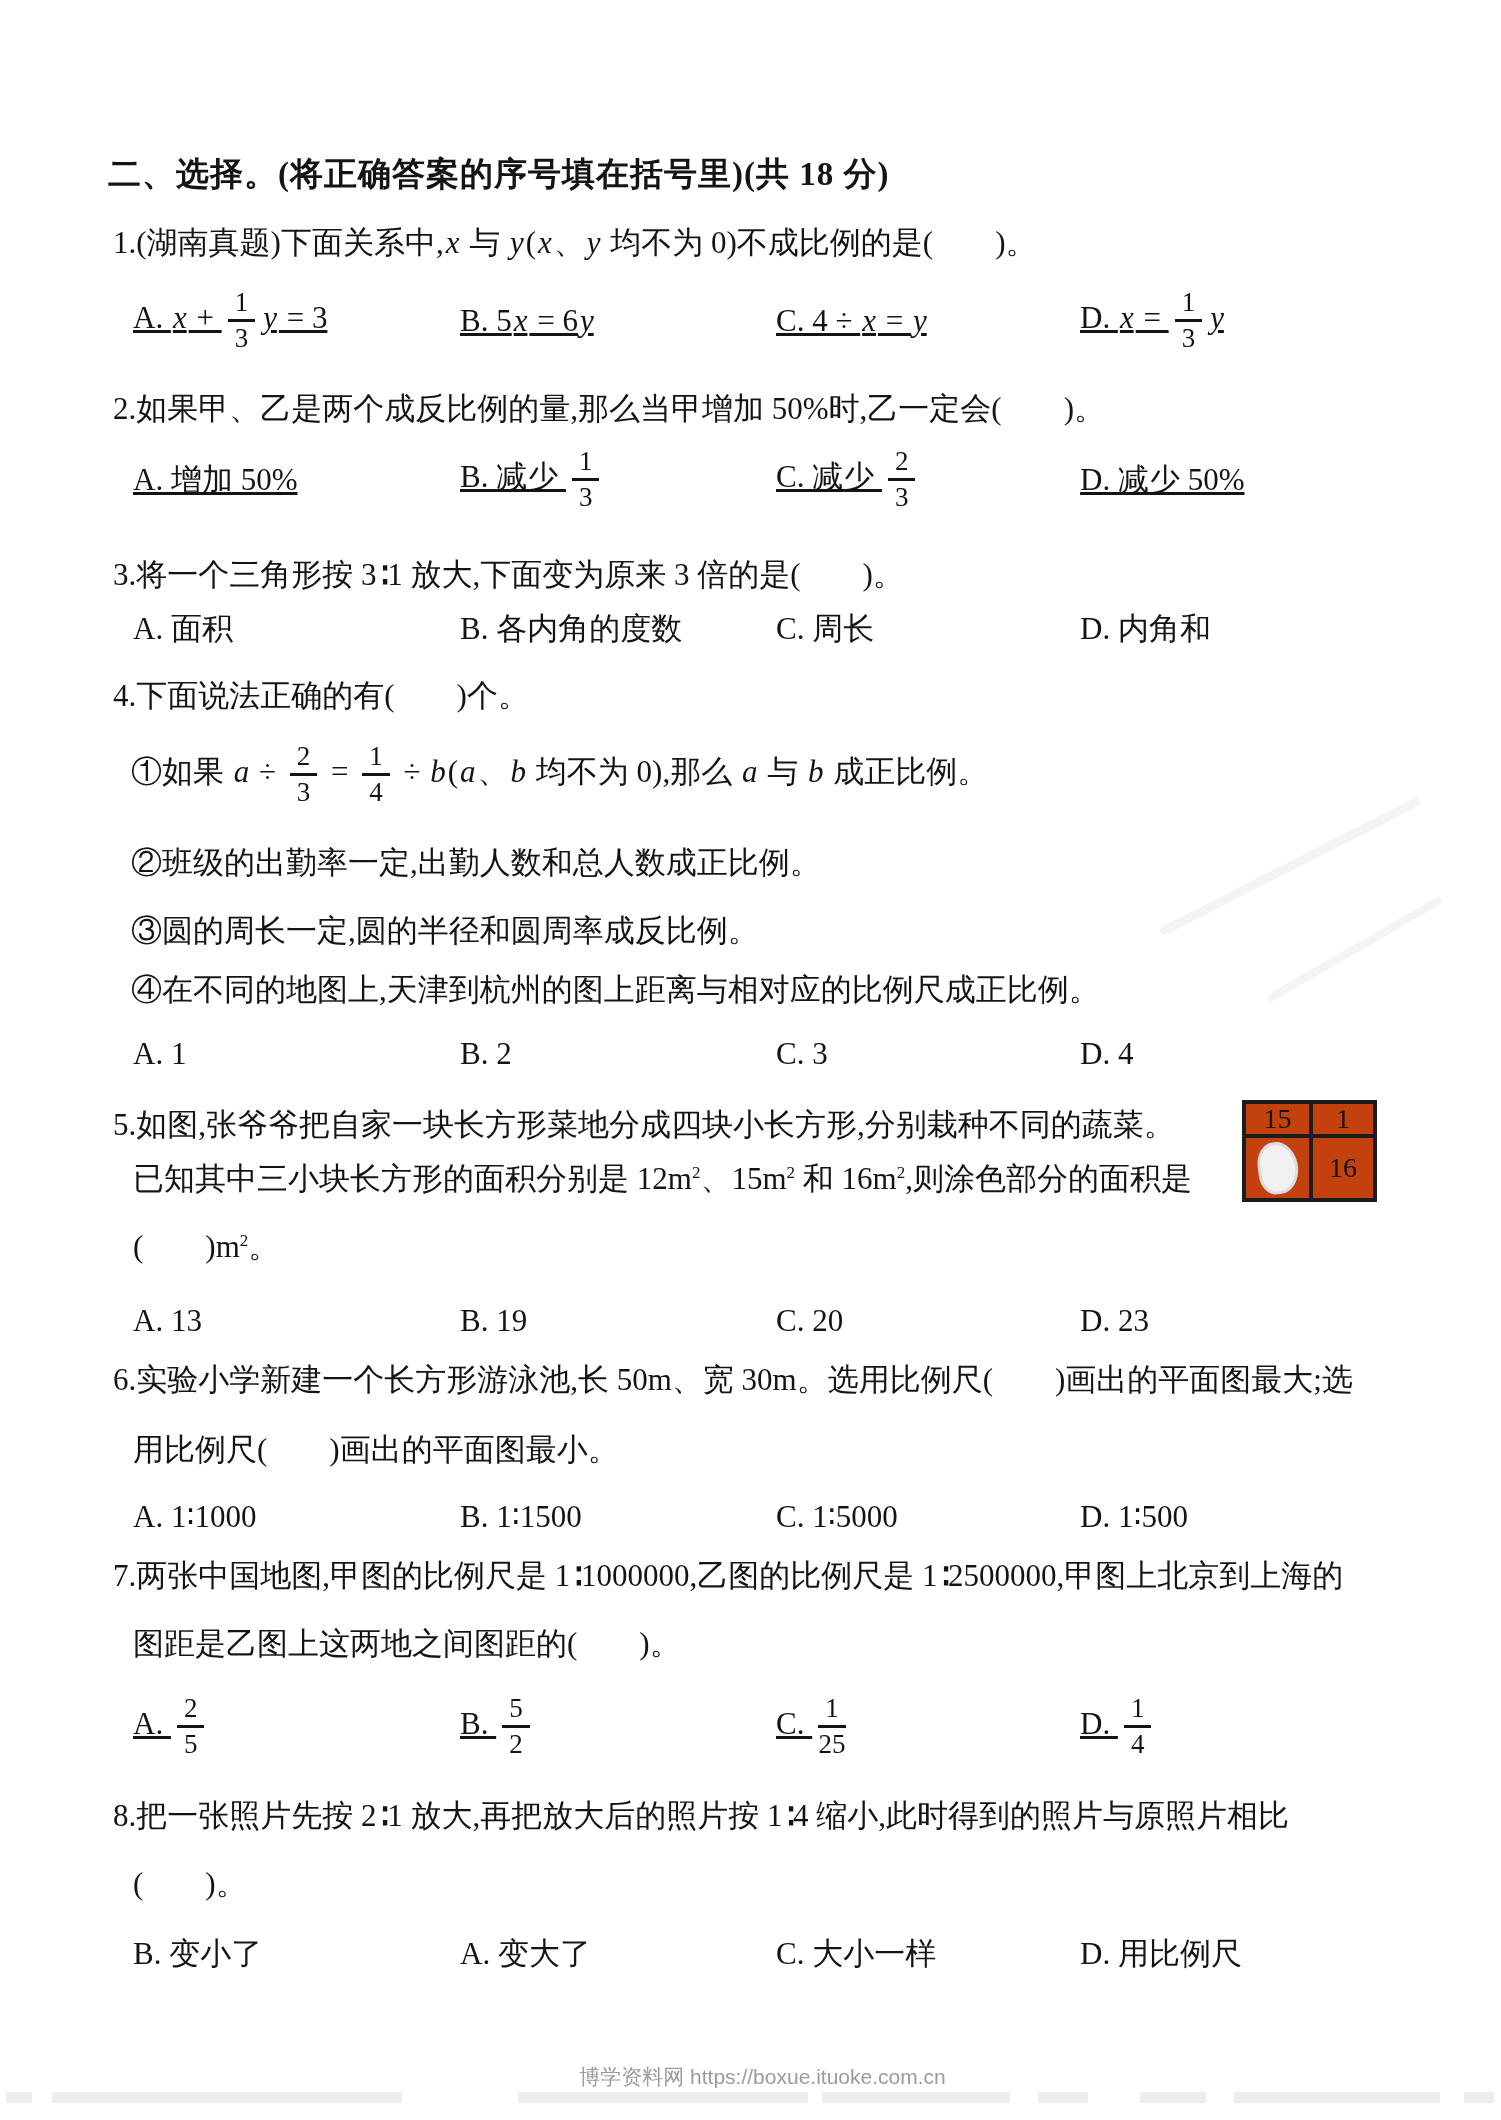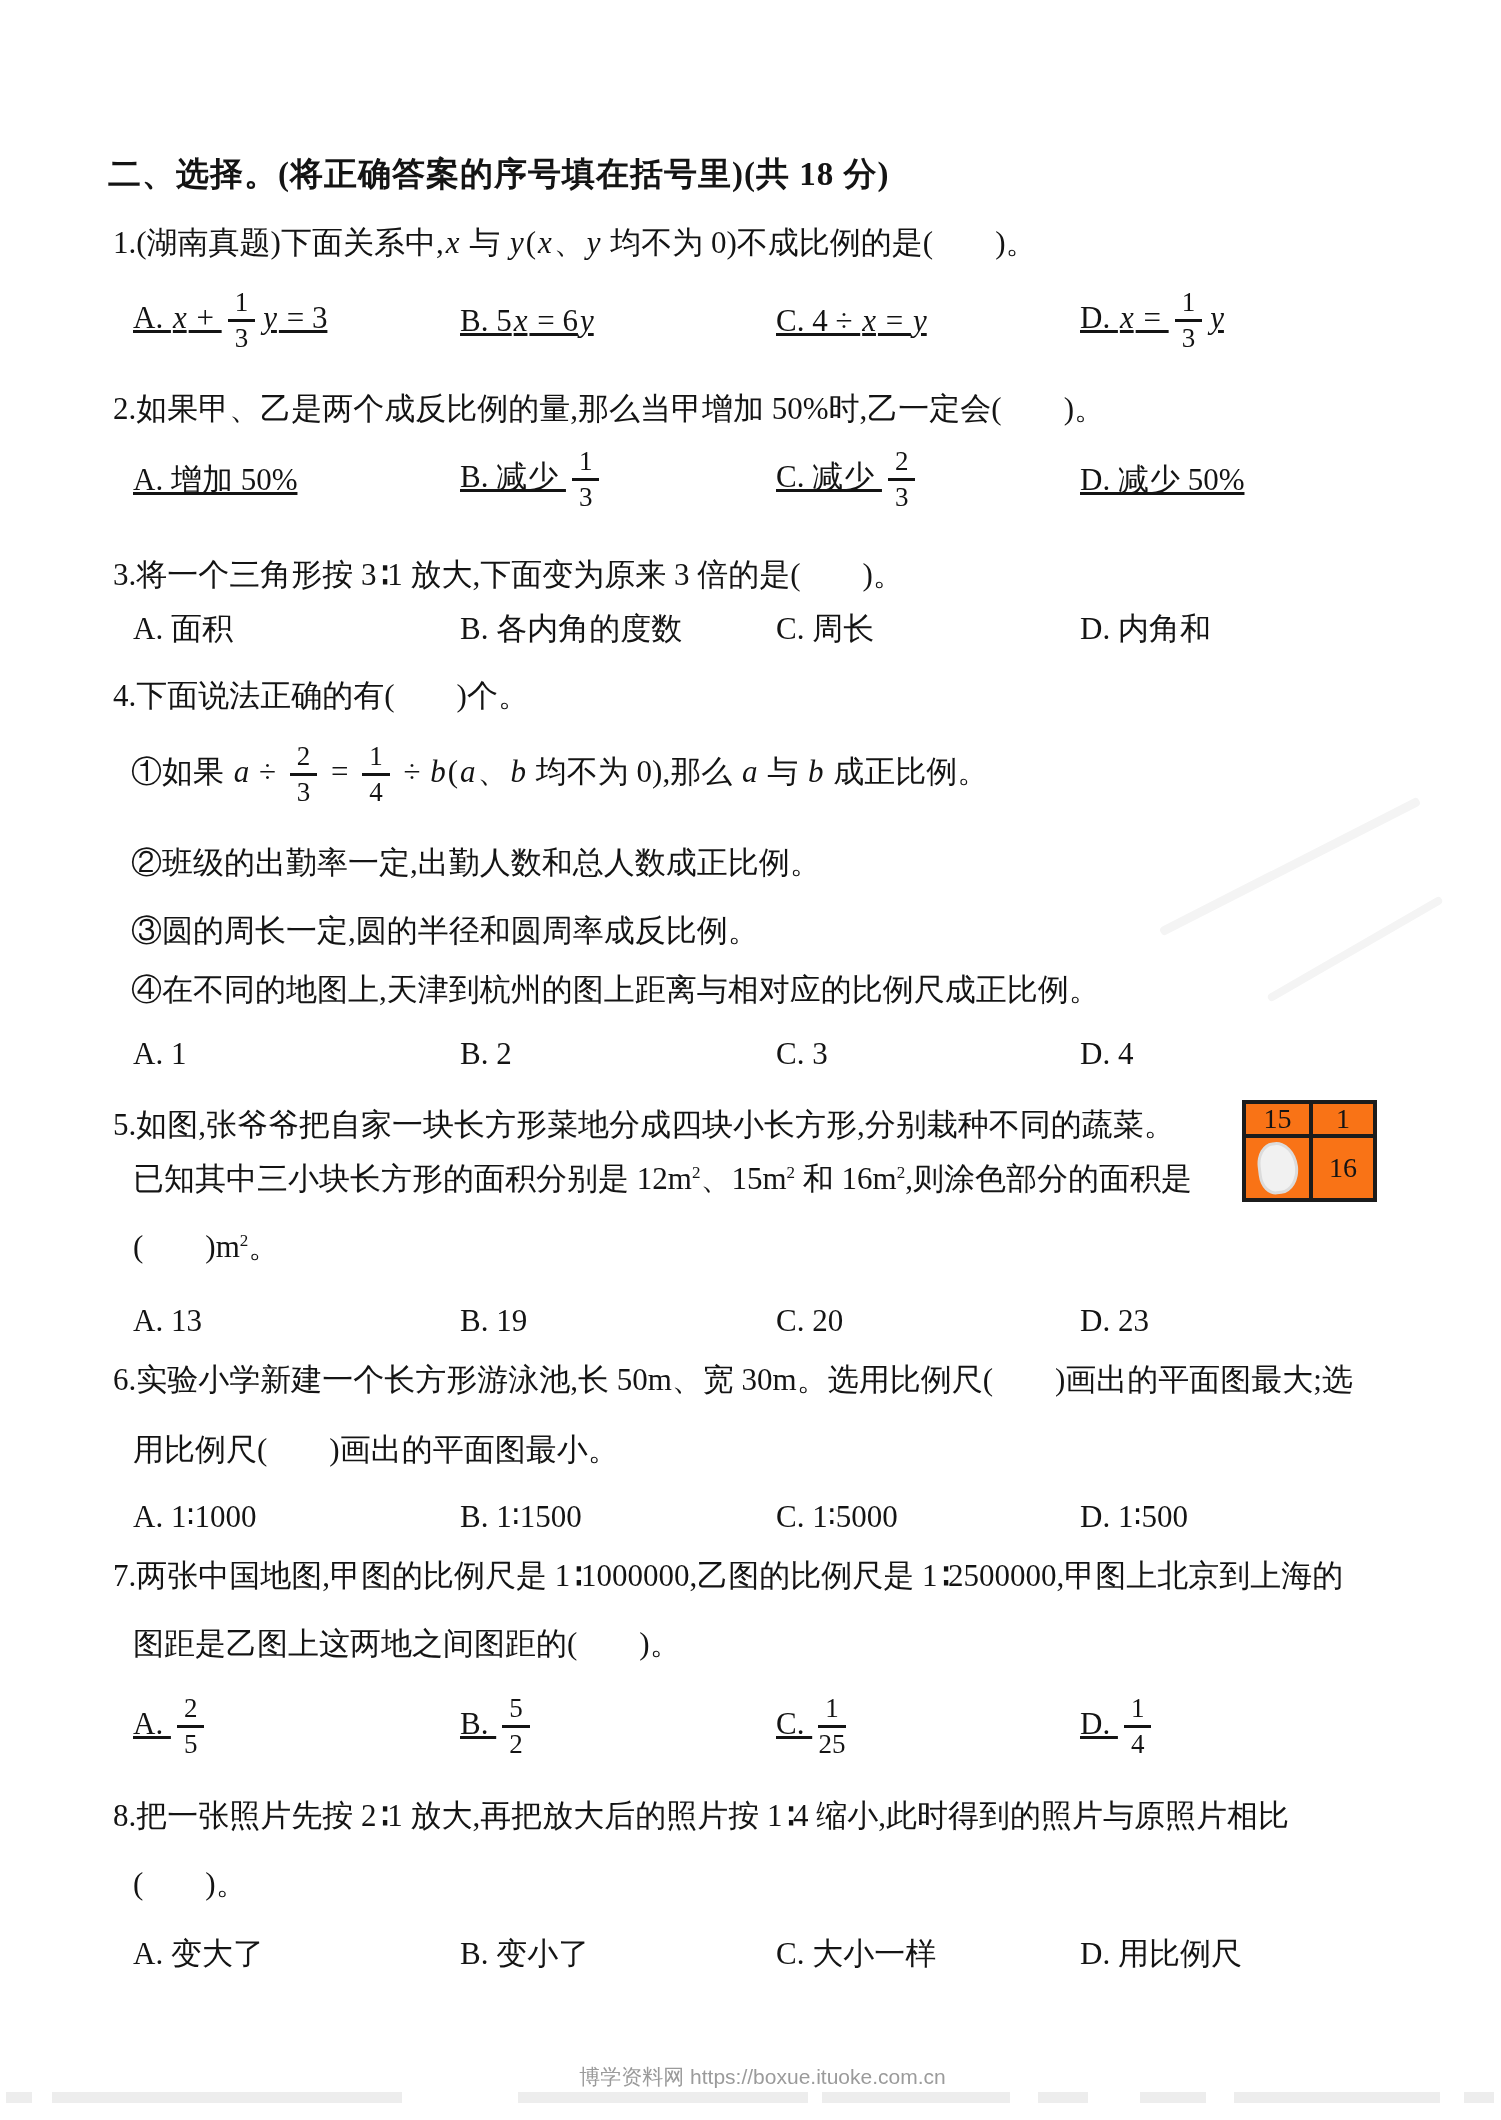--- a/index.html
+++ b/index.html
@@ -27,21 +27,21 @@
   sup{font-size:0.55em;vertical-align:super;line-height:0;}
   .fr{
     display:inline-block;text-align:center;vertical-align:middle;margin:0 6px;
     font-size:27px;line-height:1.08;font-style:normal;
   }
   .fr .n{display:block;border-bottom:3px solid #141414;padding:0 7px 2px;}
   .fr .d{display:block;padding-top:2px;}
   .vtable{
     position:absolute;left:1242px;top:1100px;width:135px;height:102px;
     border:4px solid #1c1c1c;box-sizing:border-box;display:grid;
-    grid-template-columns:67px 1fr;grid-template-rows:34px 1fr;background:#f97316;
+    grid-template-columns:67px 1fr;grid-template-rows:34px 1fr;background:#c2410c;
   }
   .vtable .c{display:flex;align-items:center;justify-content:center;font-size:28px;box-sizing:border-box;}
   .vtable .c1{border-right:4px solid #1c1c1c;border-bottom:4px solid #1c1c1c;}
   .vtable .c2{border-bottom:4px solid #1c1c1c;}
   .vtable .c3{border-right:4px solid #1c1c1c;}
   .blob{
     width:34px;height:46px;background:#f1f1f1;border:3px solid #dcdcdc;
     border-radius:46% 54% 52% 42%;transform:rotate(-7deg);
   }
   .footer{
@@ -125,22 +125,22 @@
 <div class="opts frow" style="top:1694px">
   <div class="opt">A. <span class="fr"><span class="n">2</span><span class="d">5</span></span></div>
   <div class="opt">B. <span class="fr"><span class="n">5</span><span class="d">2</span></span></div>
   <div class="opt">C. <span class="fr"><span class="n">1</span><span class="d">25</span></span></div>
   <div class="opt">D. <span class="fr"><span class="n">1</span><span class="d">4</span></span></div>
 </div>
 
 <div class="line" style="top:1798px">8.把一张照片先按 2∶1 放大,再把放大后的照片按 1∶4 缩小,此时得到的照片与原照片相比</div>
 <div class="line cont" style="top:1866px">(　　)。</div>
 <div class="opts" style="top:1933px">
+  <div class="opt">B. 变小了</div>
   <div class="opt">A. 变大了</div>
-  <div class="opt">B. 变小了</div>
   <div class="opt">C. 大小一样</div>
   <div class="opt">D. 用比例尺</div>
 </div>
 
 <div class="footer">博学资料网 https://boxue.ituoke.com.cn</div>
 
 <div class="artifact" style="left:1145px;top:862px;width:290px;height:9px;transform:rotate(-27deg)"></div>
 <div class="artifact" style="left:1255px;top:945px;width:200px;height:8px;transform:rotate(-30deg)"></div>
 
 <div class="band">

